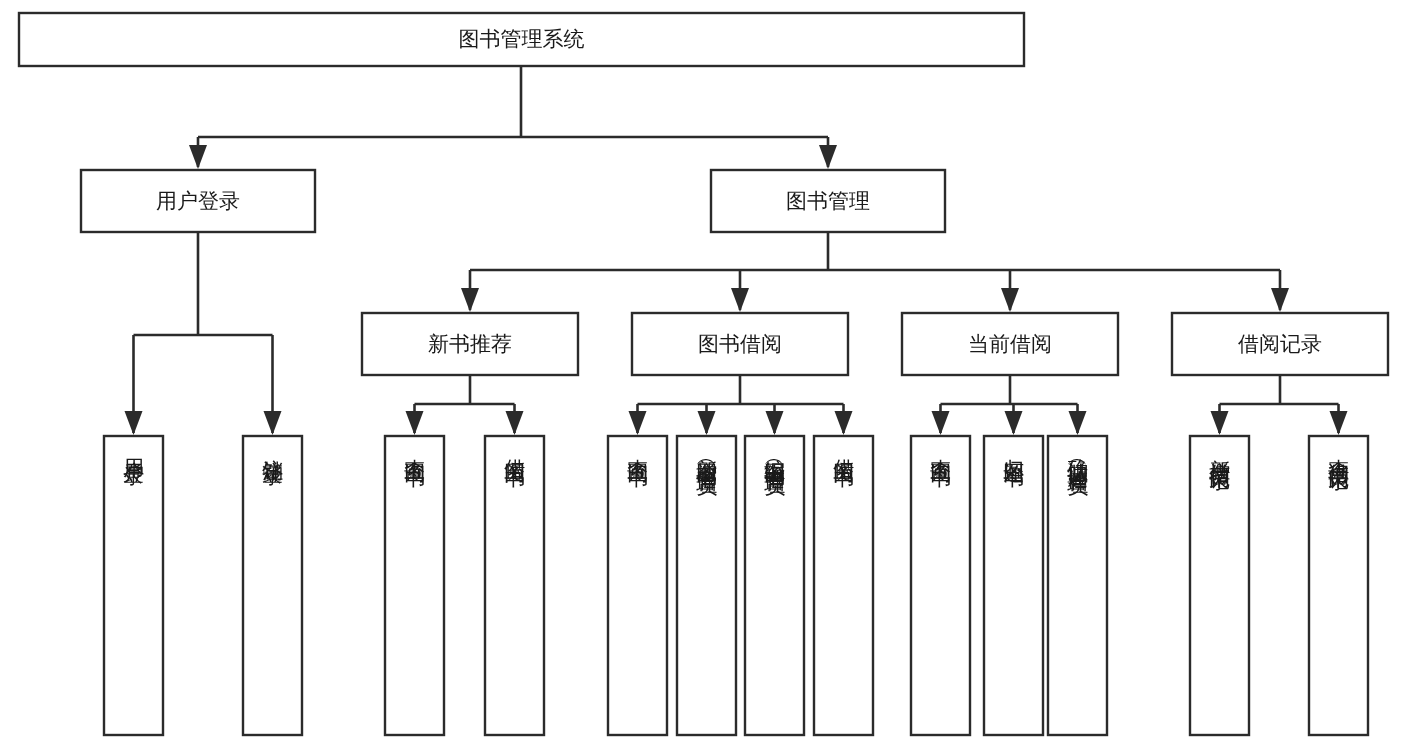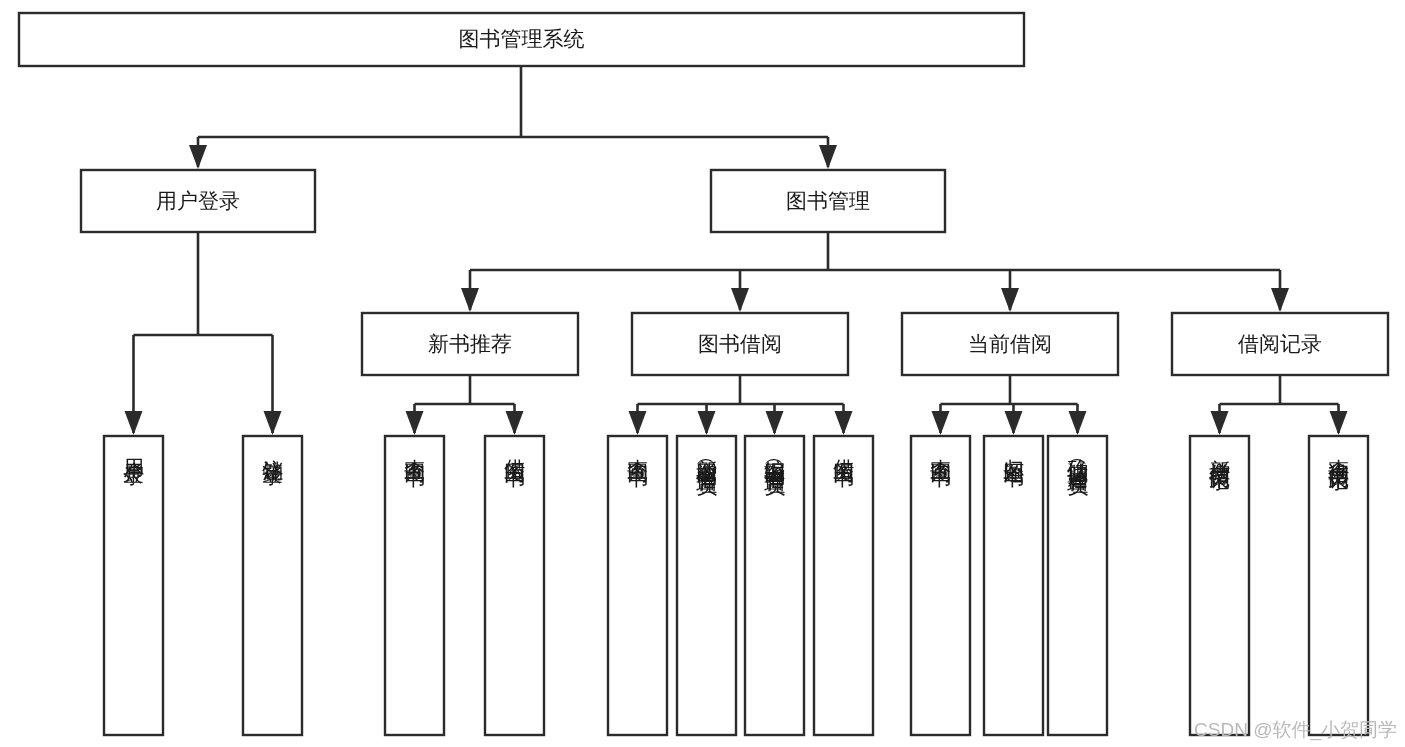--- a/index.html
+++ b/index.html
@@ -202,14 +202,13 @@
         <span class="vlabel">确认归还（管理员）</span>
       </div>
       <div class="vlabel-wrap" style="left: 1190px; top: 442px; width: 59px; height: 287px;">
         <span class="vlabel">新增借阅记录</span>
       </div>
       <div class="vlabel-wrap" style="left: 1309px; top: 442px; width: 59px; height: 287px;">
         <span class="vlabel">查询借阅记录</span>
       </div>
     </div>
 
-  <div class="watermark">CSDN @软件_小贺同学</div>
 </div>
 
 </body></html>

